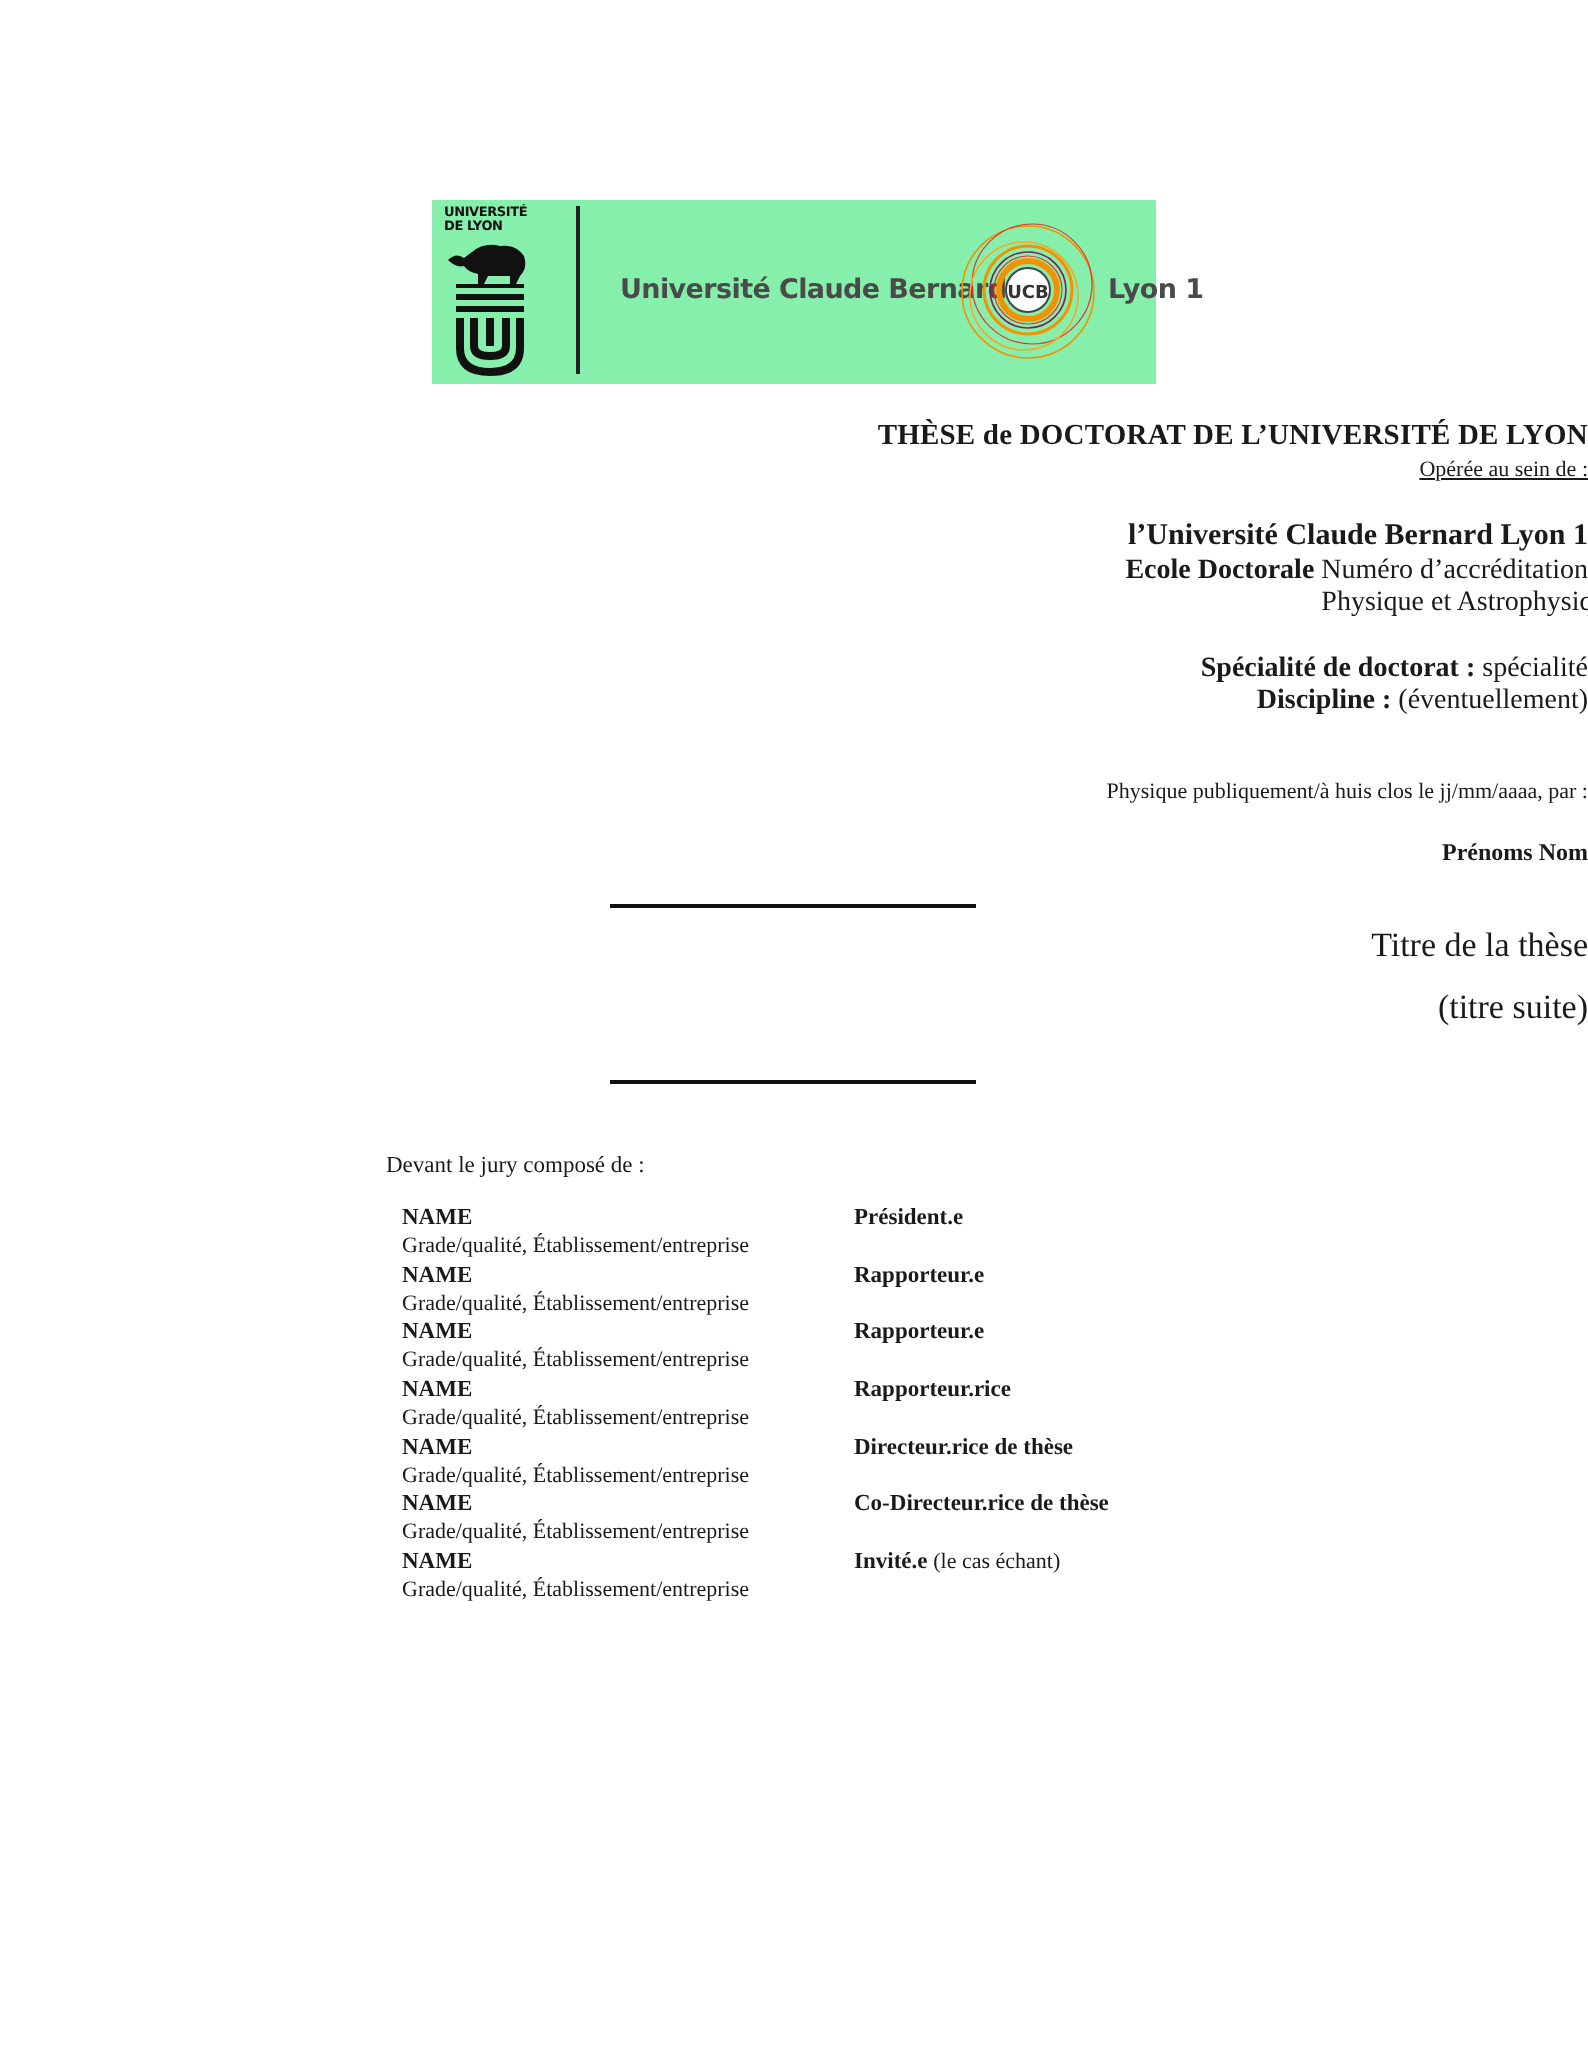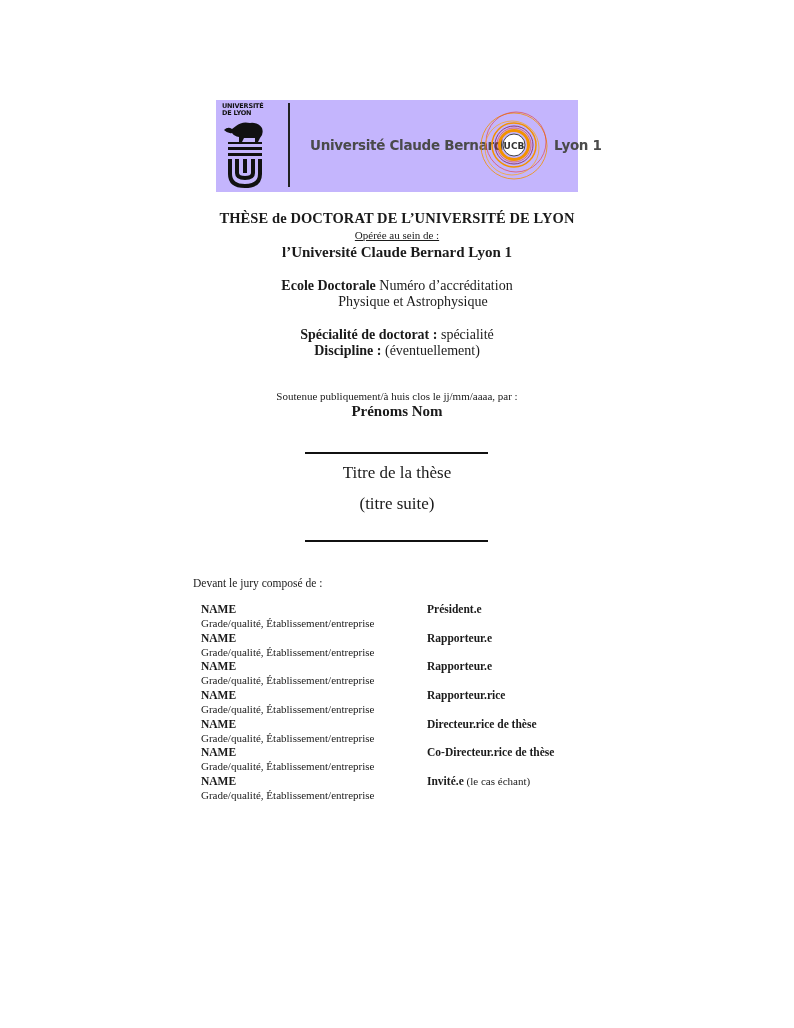--- a/index.html
+++ b/index.html
@@ -3,21 +3,21 @@
   <meta charset="utf-8">
   <style>
     html, body { margin: 0; padding: 0; background: #ffffff; }
     body {
       width: 794px; height: 1028px; position: relative; overflow: hidden;
       font-family: "DejaVu Serif", "Liberation Serif", serif;
       color: #1a1a1a;
     }
     .logo-band {
       position: absolute; left: 216px; top: 100px; width: 362px; height: 92px;
-      background: #c4b5fd;
+      background: #86efac;
     }
     .udl-logo { position: absolute; left: 6px; top: 3px; width: 44px; height: 86px; }
     .udl-text {
       position: absolute; left: 0; top: 0; width: 48px;
       font-family: "DejaVu Sans", "Liberation Sans", sans-serif;
       font-weight: bold; font-size: 6.5px; line-height: 7px; letter-spacing: -0.2px;
       color: #111;
     }
     .logo-divider { position: absolute; left: 72px; top: 3px; width: 1.5px; height: 84px; background: #222; }
     .ucbl-text {
@@ -27,25 +27,25 @@
       white-space: nowrap;
     }
     .ucbl-lyon {
       position: absolute; left: 320px; top: 37px;
       font-family: "DejaVu Sans", "Liberation Sans", sans-serif;
       font-weight: bold; font-size: 13.5px; color: #4a4a4a; letter-spacing: -0.3px;
       white-space: nowrap;
     }
     .ucbl-rings { position: absolute; left: 262px; top: 2px; width: 72px; height: 86px; }
 
-    .center { position: absolute; left: 0; width: 794px; text-align: center; }
+    .center { position: absolute; left: 0; width: 794px; text-align: right; }
     .t-main { top: 210px; font-size: 14.5px; font-weight: bold; letter-spacing: 0.1px; font-family: "Liberation Serif", serif; }
     .t-small { font-size: 11px; font-family: "Liberation Serif", serif; }
     .t-med { font-size: 14px; font-family: "Liberation Serif", serif; }
-    .t-bold { font-weight: bold; }
+    .t-bold { font-weight: bold; margin-top: 16px; }
     .rule { position: absolute; left: 305px; width: 183px; height: 2px; background: #111; }
     .title { top: 463px; font-size: 17px; font-family: "Liberation Serif", serif; }
     .subtitle { top: 494px; font-size: 17px; font-family: "Liberation Serif", serif; }
 
     .jury-intro { position: absolute; left: 193px; top: 577px; font-size: 11.5px; font-family: "Liberation Serif", serif; }
     .jury { position: absolute; left: 201px; top: 603px; width: 420px; }
     .jury-row { position: relative; height: 28.7px; }
     .jury-name { position: absolute; left: 0; top: 0; font-size: 11.5px; font-weight: bold; font-family: "Liberation Serif", serif; }
     .jury-affil { position: absolute; left: 0; top: 14px; font-size: 11px; font-family: "Liberation Serif", serif; white-space: nowrap; }
     .jury-role { position: absolute; left: 226px; top: 0; font-size: 11.5px; font-weight: bold; font-family: "Liberation Serif", serif; white-space: nowrap; }
@@ -100,22 +100,22 @@
 
 <div class="center t-med" style="top:327px;">
   <span class="t-bold">Spécialité de doctorat :</span>
   <span>spécialité</span>
 </div>
 <div class="center t-med" style="top:343px;font-family:Liberation Serif, serif;">
   <span class="t-bold">Discipline :</span>
   <span>(éventuellement)</span>
 </div>
 
-<div class="center t-small" style="top:390px;">Soutenue publiquement/à huis clos le jj/mm/aaaa, par :</div>
-<div class="center t-bold" style="top:403px; font-size:15px; font-family:'Liberation Serif', serif;">Prénoms Nom</div>
+<div class="center t-small" style="top:390px;">Physique publiquement/à huis clos le jj/mm/aaaa, par :</div>
+<div class="center t-bold" style="top:403px; font-size:12px; font-family:'Liberation Serif', serif;">Prénoms Nom</div>
 
 <div class="rule" style="top:452px;"></div>
 <div class="center title">Titre de la thèse</div>
 <div class="center subtitle">(titre suite)</div>
 <div class="rule" style="top:540px; height:1.5px;"></div>
 
 <div class="jury-intro">Devant le jury composé de :</div>
 <div class="jury">
   <div class="jury-row">
     <div class="jury-name">NAME</div>

